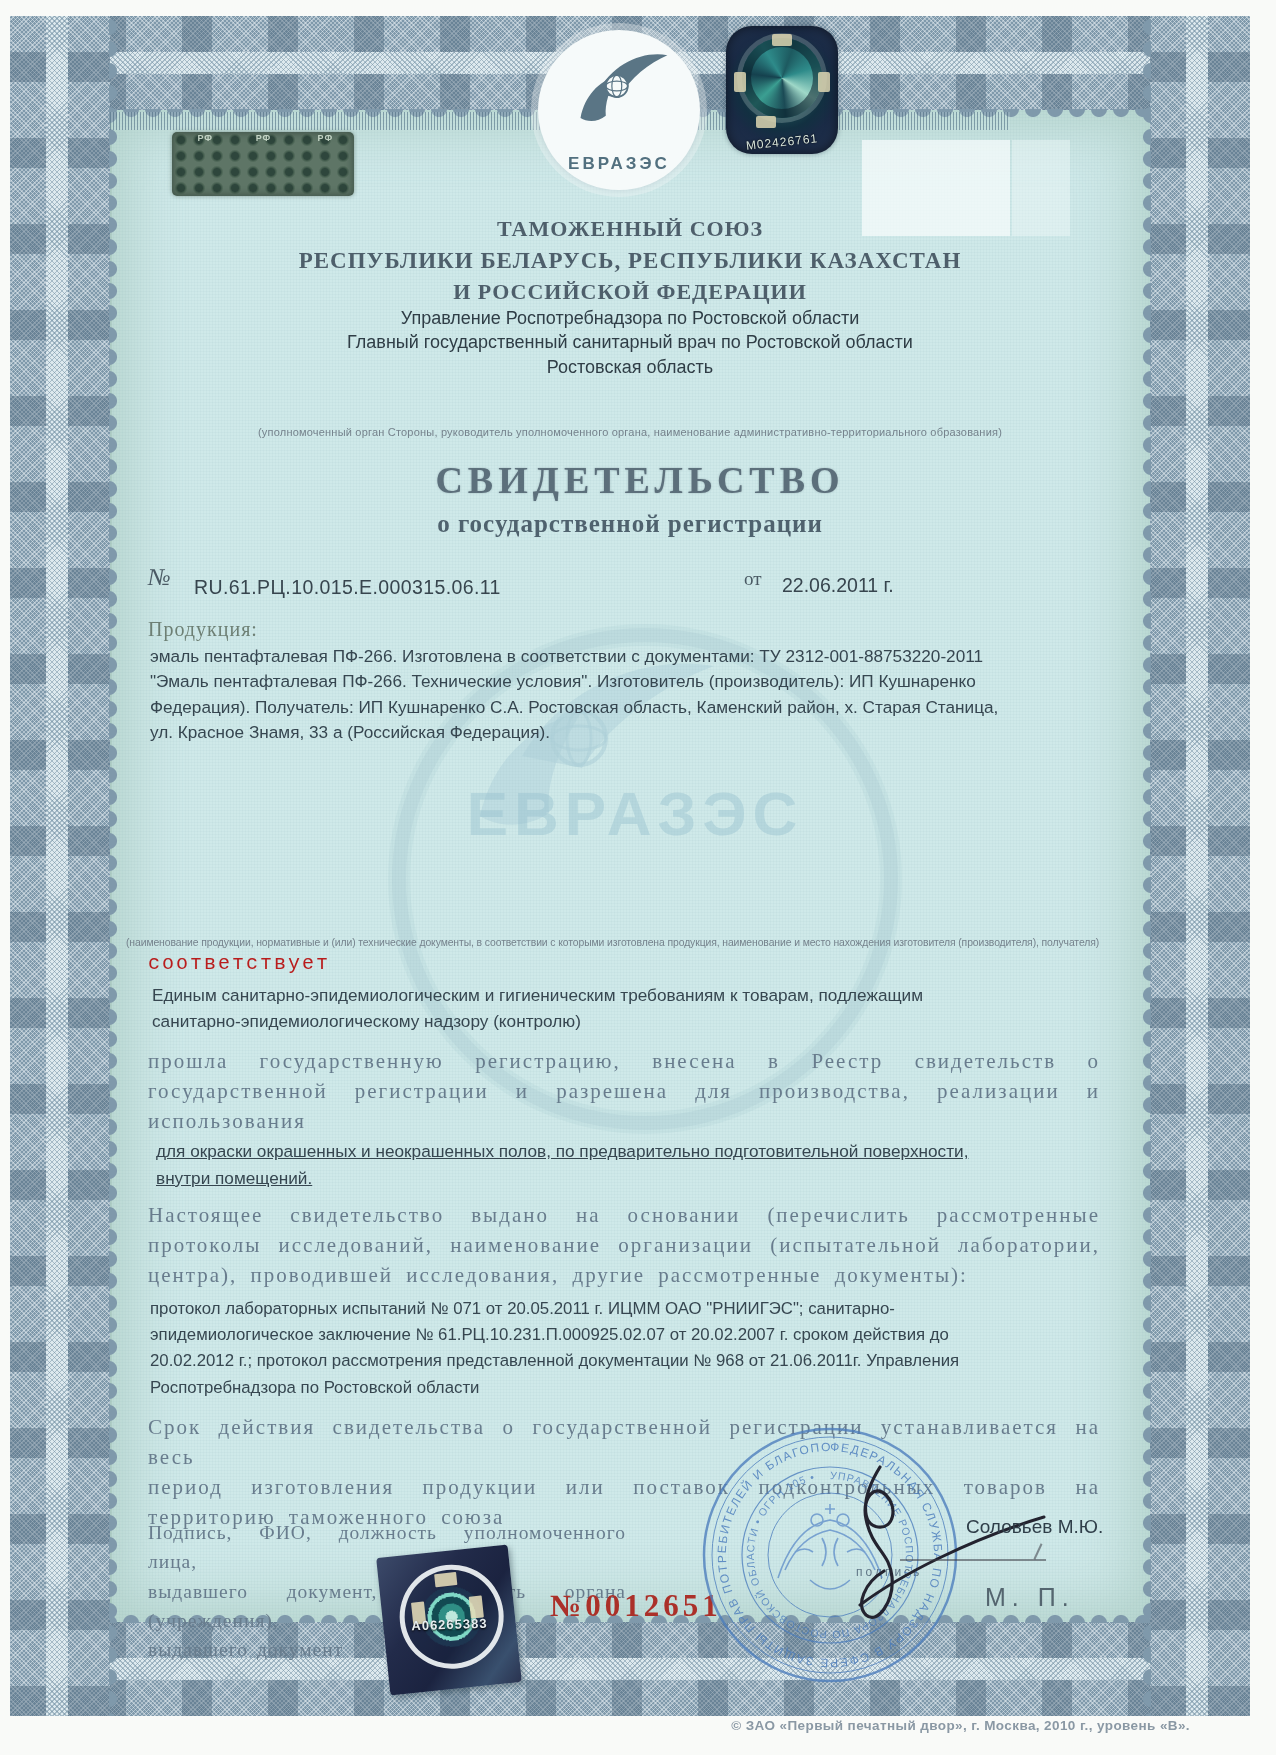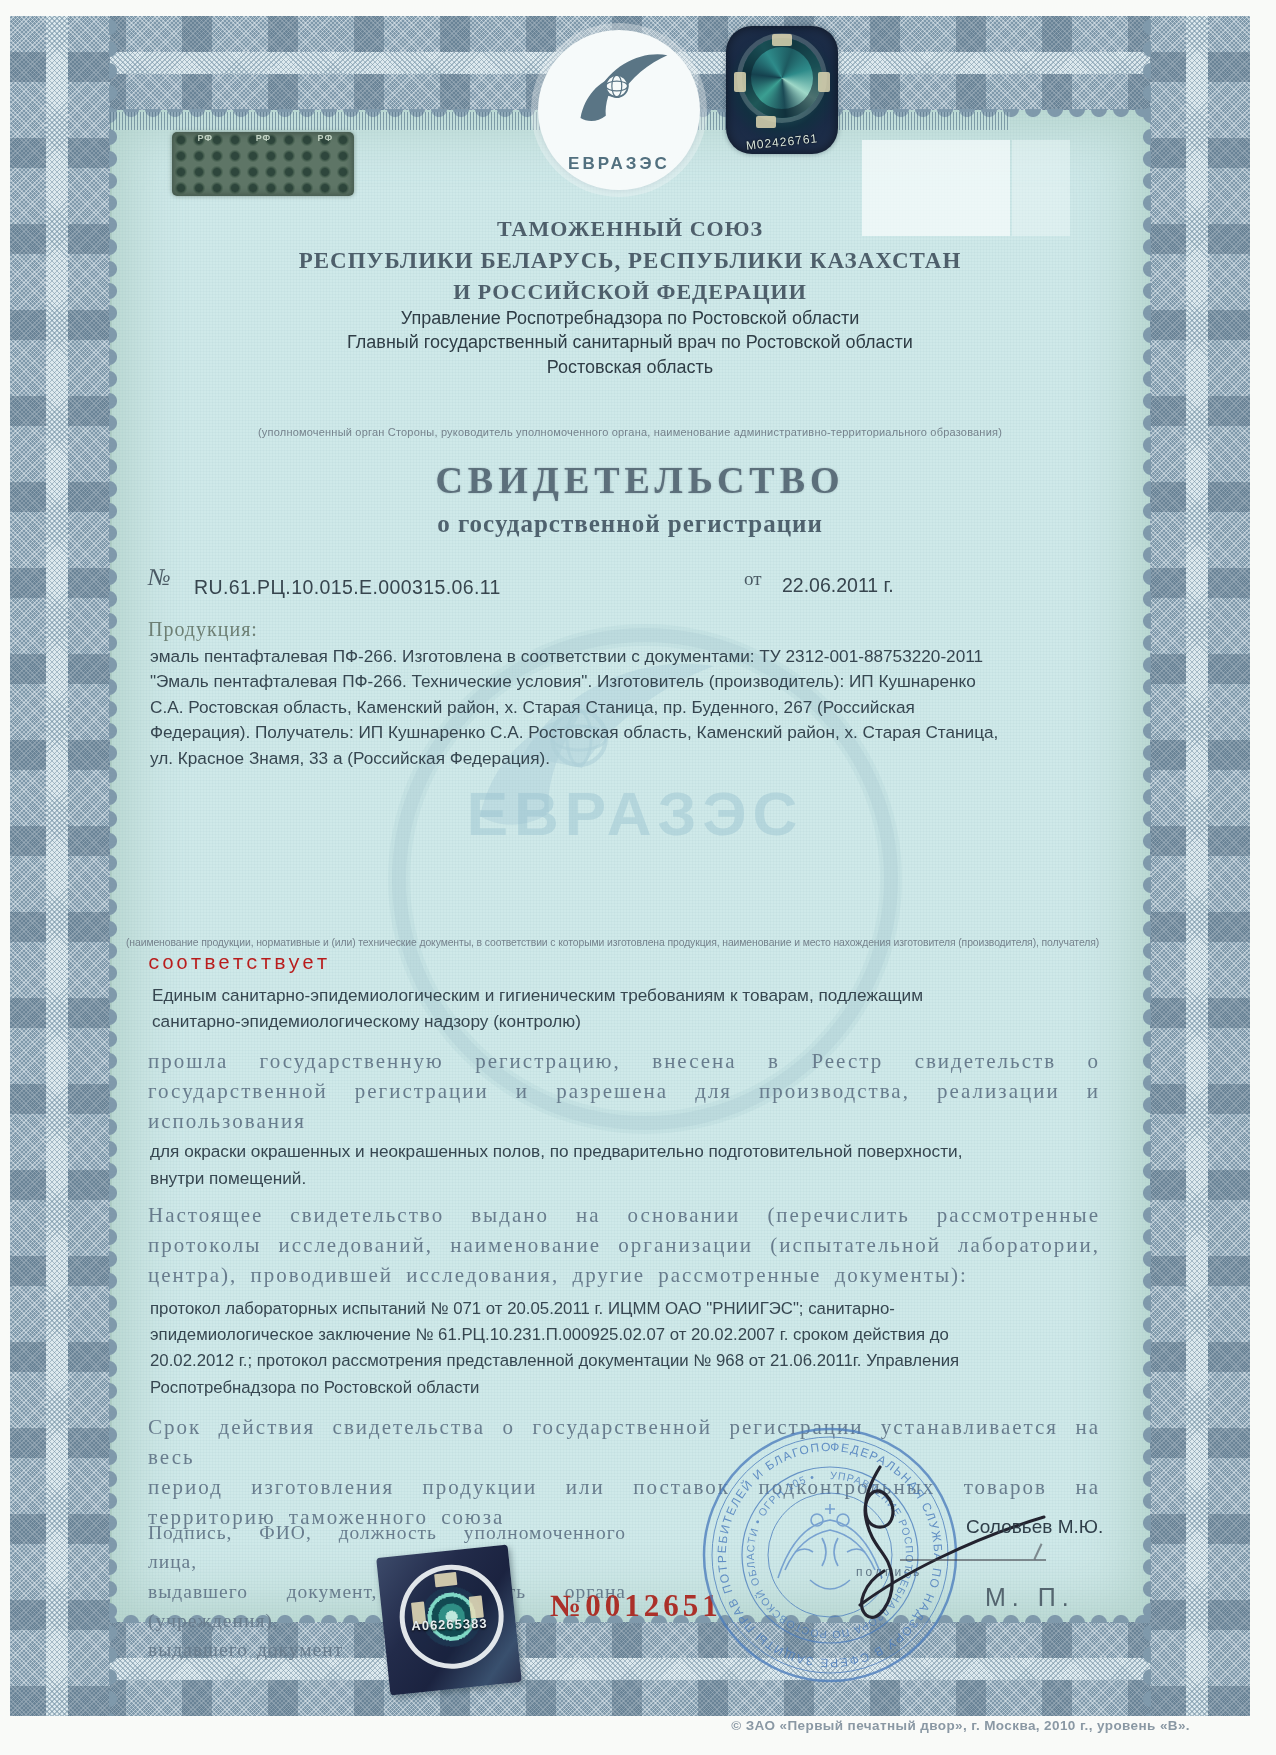--- a/index.html
+++ b/index.html
@@ -238,38 +238,37 @@
 
 <div class="abs numlabel">№</div>
 <div class="abs numvalue">RU.61.РЦ.10.015.Е.000315.06.11</div>
 <div class="abs datelabel">от</div>
 <div class="abs datevalue">22.06.2011 г.</div>
 
 <div class="abs sec-label" style="left:148px;top:618px;text-align:right;">Продукция:</div>
 <div class="abs sans-par" style="left:150px;top:644px;width:960px;">
     <div class="tline">эмаль пентафталевая ПФ-266. Изготовлена в соответствии с документами: ТУ 2312-001-88753220-2011</div>
     <div class="tline">"Эмаль пентафталевая ПФ-266. Технические условия". Изготовитель (производитель): ИП Кушнаренко</div>
-    <div class="tline">С.А. Ростовская область, Каменский район, х. Старая Станица, пр. Буденного, 267 (Российская</div>
     <div class="tline">Федерация).  Получатель: ИП Кушнаренко С.А. Ростовская область, Каменский район, х. Старая Станица,</div>
     <div class="tline tlast">ул. Красное Знамя, 33 а (Российская Федерация).</div>
   </div>
 <div class="abs cap cap2">(наименование продукции, нормативные и (или) технические документы, в соответствии с которыми изготовлена продукция, наименование и место нахождения изготовителя (производителя), получателя)</div>
 
 <div class="abs sootv">соответствует</div>
 <div class="abs sans-par" style="left:152px;top:982px;width:960px;line-height:1.52;">
     <div class="tline">Единым санитарно-эпидемиологическим и гигиеническим требованиям к товарам, подлежащим</div>
     <div class="tline tlast">санитарно-эпидемиологическому надзору (контролю)</div>
   </div>
 
 <div class="abs serif-par just" style="left:148px;top:1046px;width:952px;">
     <div class="tline">прошла государственную регистрацию, внесена в Реестр свидетельств о</div>
     <div class="tline">государственной регистрации и разрешена для производства, реализации и</div>
     <div class="tline tlast">использования</div>
   </div>
-<div class="abs sans-par" style="left:150px;top:1138px;width:960px;line-height:1.55;">
+<div class="abs sans-par" style="left:156px;top:1138px;width:960px;line-height:1.55;text-decoration:underline;">
     <div class="tline">для окраски окрашенных и неокрашенных полов, по предварительно подготовительной поверхности,</div>
     <div class="tline tlast">внутри помещений.</div>
   </div>
 
 <div class="abs serif-par just" style="left:148px;top:1200px;width:952px;">
     <div class="tline">Настоящее свидетельство выдано на основании (перечислить рассмотренные</div>
     <div class="tline">протоколы исследований, наименование организации (испытательной лаборатории,</div>
     <div class="tline tlast">центра), проводившей исследования, другие рассмотренные документы):</div>
   </div>
 <div class="abs sans-par" style="left:150px;top:1296px;width:950px;font-size:16.8px;line-height:1.56;">

